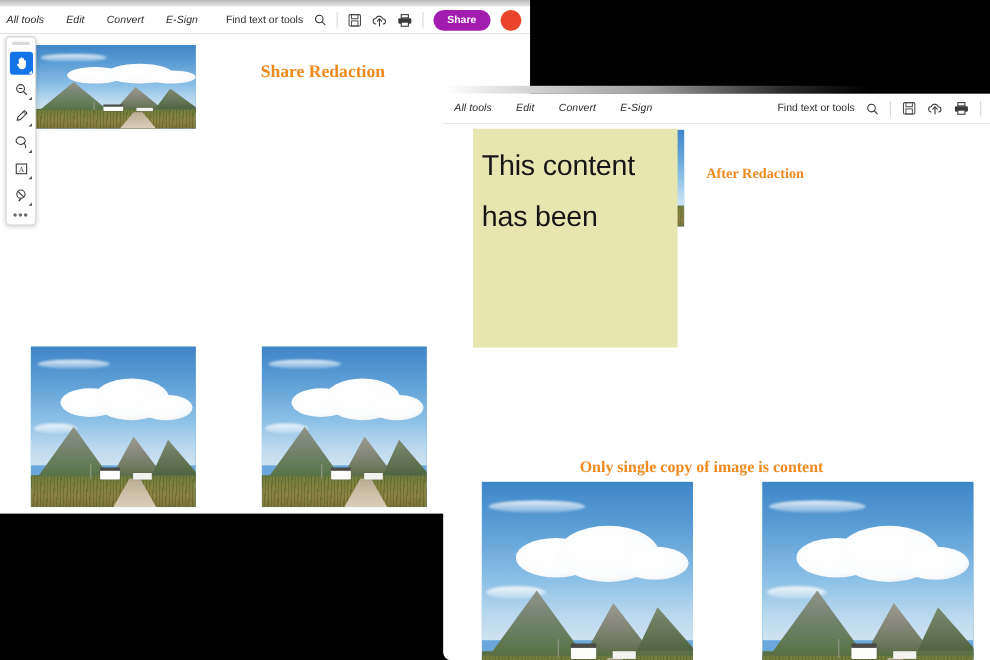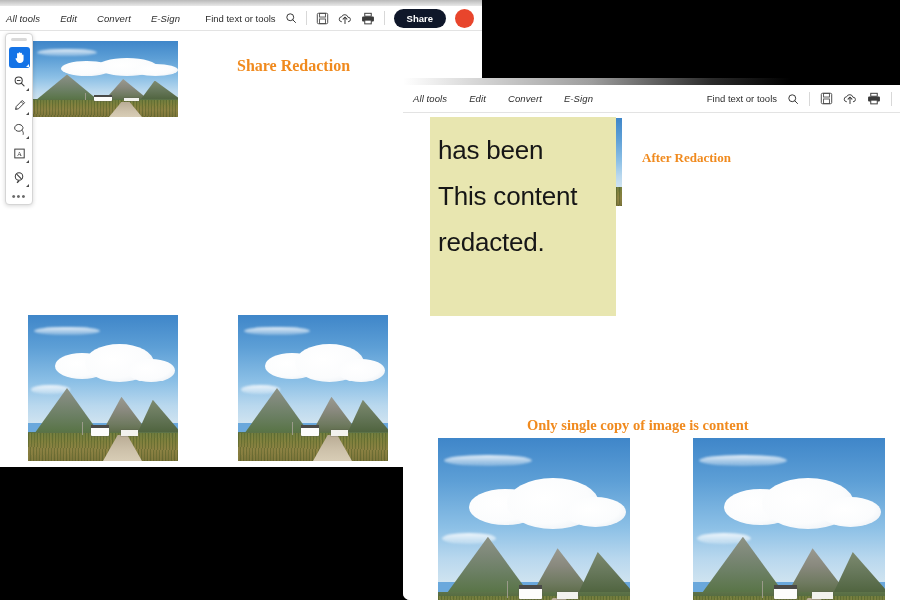--- a/index.html
+++ b/index.html
@@ -26,21 +26,21 @@
   .menu-group{display:flex;align-items:center;}
   .menu-item{
     font-size:9.5px;color:#2c2c2c;letter-spacing:.1px;
     padding:4px 0;cursor:default;white-space:nowrap;font-style:italic;
   }
   .tool-right{margin-left:auto;display:flex;align-items:center;}
   .find-label{font-size:9.5px;color:#2c2c2c;white-space:nowrap;}
   .vsep{width:1px;height:14px;background:#d8d8d8;}
   .icbtn{display:flex;align-items:center;justify-content:center;cursor:pointer;}
   .share-btn{
-    background:#0f172a;color:#fff;border-radius:12px;
+    background:#a21caf;color:#fff;border-radius:12px;
     font-size:9.5px;font-weight:bold;
     padding:4px 13px;white-space:nowrap;cursor:pointer;
   }
   .avatar{
     width:19px;height:19px;border-radius:50%;
     background:#e8452c;
   }
 
   
   .rail{
@@ -389,23 +389,22 @@
         <div class="ph-cloud" style="left:24%;top:24%;width:36%;height:20%;"></div>
         <div class="ph-cloud" style="left:52%;top:22%;width:40%;height:22%;"></div>
         <div class="ph-mtn left" style="left:4%;top:46%;width:44%;height:34%;"></div>
         <div class="ph-mtn mid" style="left:50%;top:52%;width:32%;height:28%;"></div>
         <div class="ph-ground" style="height:22%;"></div>
         <div class="ph-house" style="left:44%;top:72%;width:12%;height:7%;"></div>
       </div>
 
       <div class="redaction" style="left:27px;top:4px;width:186px;height:199px;">
         <div>
+          <div class="redaction-text">This content</div>
           <div class="redaction-text">has been</div>
-          <div class="redaction-text">This content</div>
-          <div class="redaction-text">redacted.</div>
         </div>
       </div>
 
       <div class="heading" style="left:239px;top:37px;font-size:13px;text-align:right;">After Redaction</div>
 
       <div class="heading" style="left:124px;top:304px;font-size:14.5px;">Only single copy of image is content</div>
 
       <div class="photo" style="left:35px;top:325px;width:192px;height:190px;">
         <div class="ph-sky" style="height:76%;"></div>
         <div class="ph-cloud wisp" style="left:3%;top:9%;width:46%;height:6%;"></div>

